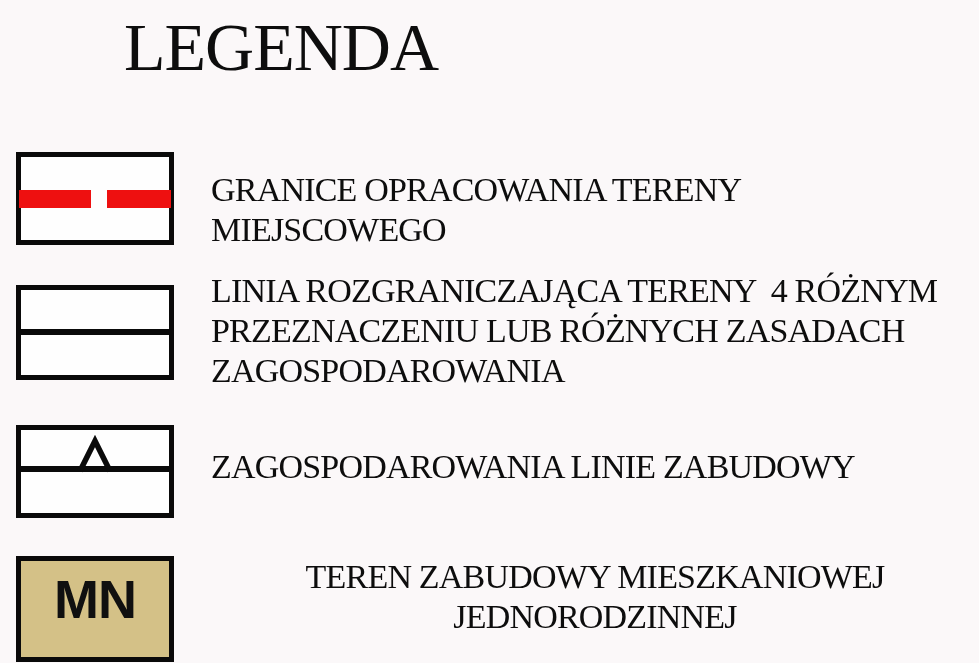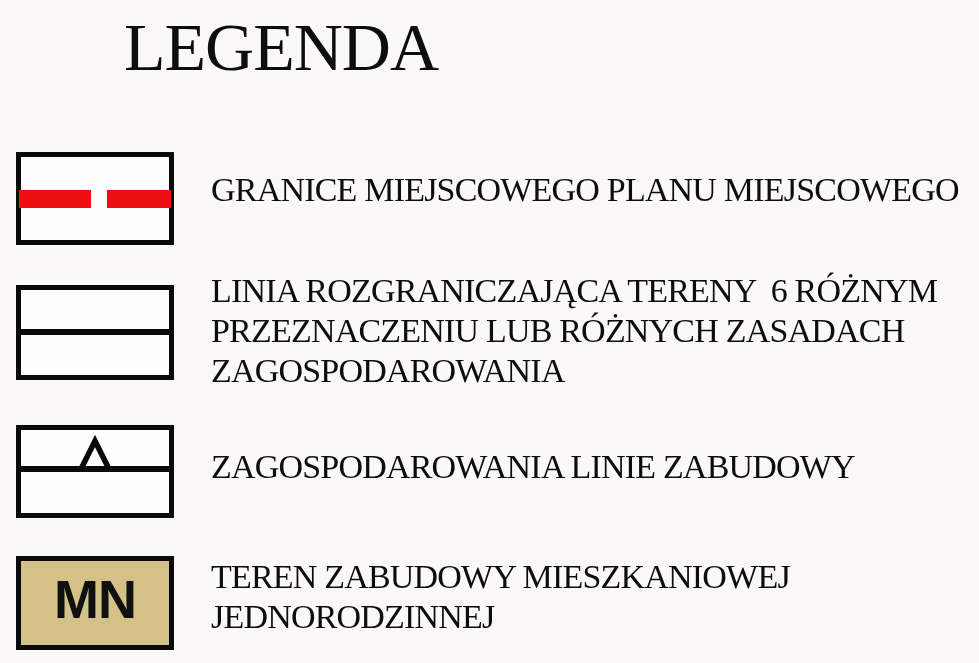--- a/index.html
+++ b/index.html
@@ -41,21 +41,21 @@
     background:#fefefe;
     box-sizing:content-box;
   }
   .box-boundary{ top:152px; height:83px; }
   .box-dividing{ top:285px; height:85px; }
   .box-buildline{ top:425px; height:83px; }
   .box-mn{
     top:556px; height:84px;
     background:var(--mn-fill);
     display:flex; align-items:center; justify-content:center;
-    padding-bottom:0;
+    padding-bottom:12px;
   }
   .red-dash-seg{
     position:absolute;
     top:33px;
     height:18px;
     background:var(--boundary-red);
   }
   .red-dash-seg.seg-left{ left:-2px; width:72px; }
   .red-dash-seg.seg-right{ left:86px; right:-2px; }
   .mid-line{
@@ -88,39 +88,39 @@
     font-family:"Liberation Serif", serif;
     font-size:34px;
     line-height:40px;
     letter-spacing:-0.8px;
     color:var(--text-black);
     white-space:pre-wrap;
   }
   .label-boundary{ top:170px; }
   .label-dividing{ top:271px; }
   .label-buildline{ top:447px; }
-  .label-mn{ top:557px; }
+  .label-mn{ top:557px;text-align:center; }
 </style>
 </head>
 <body>
 
 <div class="legend-canvas">
 
   <div class="legend-title">LEGENDA</div>
 
   <div class="symbol-box box-boundary">
     <div class="red-dash-seg seg-left"></div>
     <div class="red-dash-seg seg-right"></div>
   </div>
-  <div class="legend-label label-boundary">GRANICE MIEJSCOWEGO PLANU MIEJSCOWEGO</div>
+  <div class="legend-label label-boundary">GRANICE OPRACOWANIA TERENY MIEJSCOWEGO</div>
 
   <div class="symbol-box box-dividing">
     <div class="mid-line"></div>
   </div>
-  <div class="legend-label label-dividing">LINIA ROZGRANICZAJĄCA TERENY  6 RÓŻNYM
+  <div class="legend-label label-dividing">LINIA ROZGRANICZAJĄCA TERENY  4 RÓŻNYM
 PRZEZNACZENIU LUB RÓŻNYCH ZASADACH
 ZAGOSPODAROWANIA</div>
 
   <div class="symbol-box box-buildline">
     <div class="mid-line"></div>
     <svg class="triangle-svg" viewBox="0 0 148 83">
       <path d="M 59 41 L 74 11 L 89 41" fill="none" stroke="#0a0a0a" stroke-width="5.5"></path>
     </svg>
   </div>
   <div class="legend-label label-buildline">ZAGOSPODAROWANIA LINIE ZABUDOWY</div>

